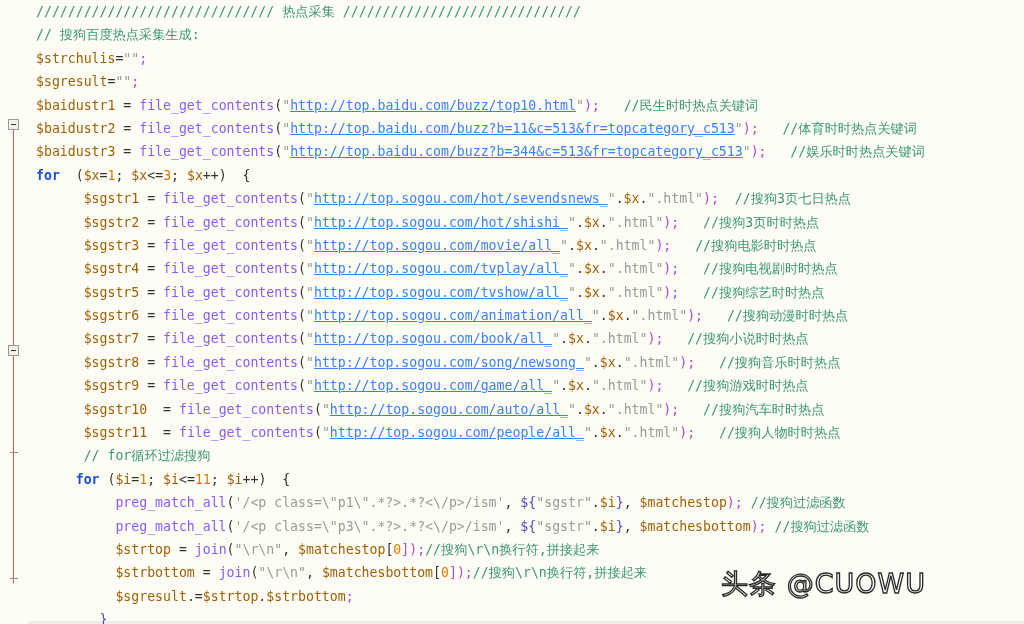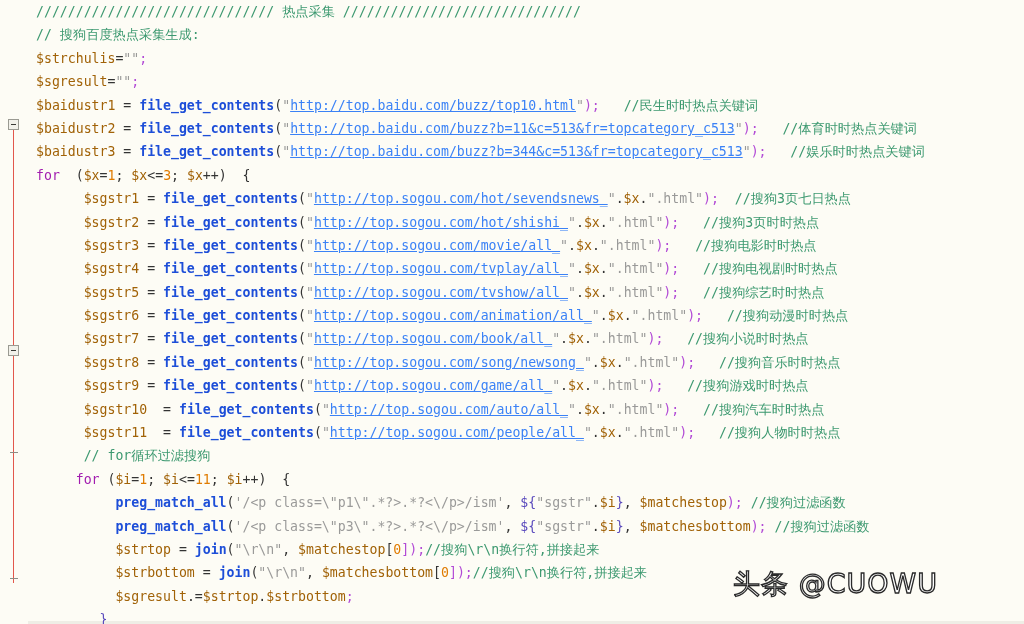--- a/index.html
+++ b/index.html
@@ -81,33 +81,33 @@
     z-index: 2;
   }
   .line {
     height: 23.4px;
     white-space: pre;
   }
 
   
   .cmt   { color: #3d9970; }         
   .var   { color: #a16207; }         
-  .fn    { color: #1d4ed8; font-weight: bold; }  
-  .kw    { color: #a21caf; font-weight: normal; }  
+  .fn    { color: #8b5cf6; font-weight: normal; }  
+  .kw    { color: #1d4ed8; font-weight: bold; }  
   .str   { color: #9a9a99; }         
   .url   { color: #3b82f6; text-decoration: underline; }
   .num   { color: #e07b00; }         
   .punc  { color: #b24ad6; }         
   .op    { color: #333; }
   .brace { color: #5b4bbd; }
 
   
   .watermark {
     position: absolute;
-    right: 14px;
+    right: 26px;
     bottom: 22px;
     font-family: "DejaVu Sans", "Liberation Sans", sans-serif;
     font-size: 27px;
     letter-spacing: 1px;
     color: #ffffff;
     -webkit-text-stroke: 1.3px #2a2a2a;
     text-shadow: 0 0 1px rgba(0,0,0,.25);
     z-index: 5;
     white-space: nowrap;
     user-select: none;

